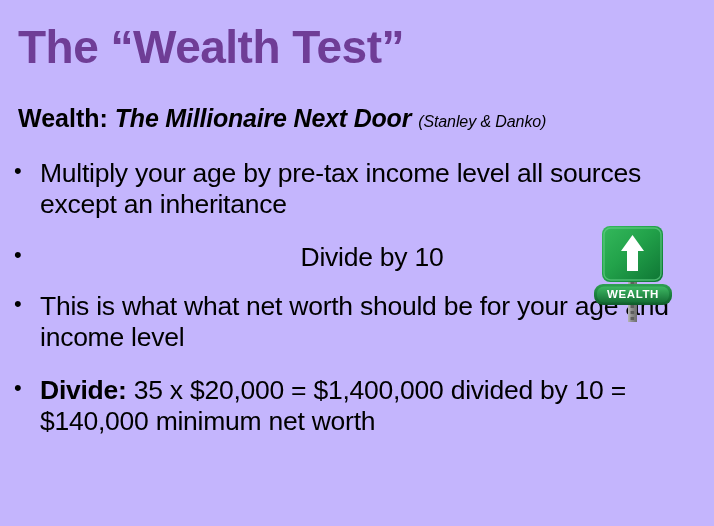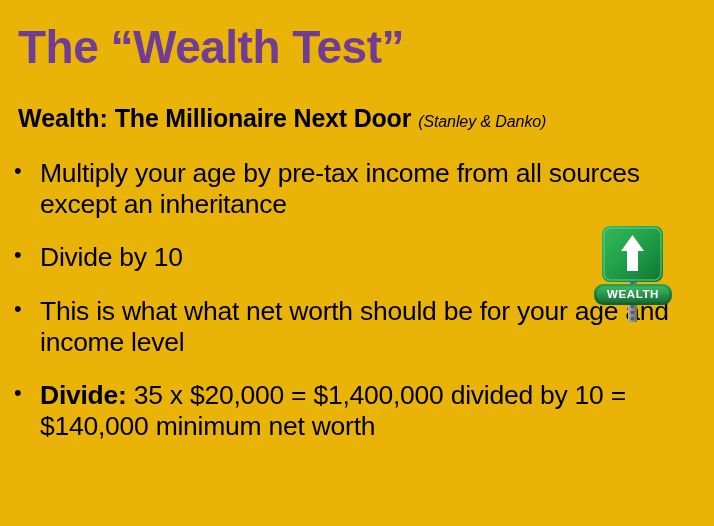--- a/index.html
+++ b/index.html
@@ -13,21 +13,21 @@
     overflow: hidden;
     font-family: "Liberation Sans", sans-serif;
     color: #000000;
     -webkit-font-smoothing: antialiased;
   }
 
   .slide {
     position: relative;
     width: 714px;
     height: 526px;
-    background: #eab308;
+    background: #c4b5fd;
     box-sizing: border-box;
   }
 
   
   .slide-title {
     position: absolute;
     left: 18px;
     top: 22px;
     font-size: 46px;
     font-weight: bold;
@@ -44,20 +44,21 @@
     top: 104px;
     font-size: 25px;
     line-height: 1.15;
     white-space: nowrap;
   }
   .source-label {
     font-weight: bold;
   }
   .source-book {
     font-weight: bold;
+    font-style: italic;
     letter-spacing: -0.2px;
   }
   .source-authors {
     font-weight: normal;
     font-style: italic;
     font-size: 16px;
     letter-spacing: -0.1px;
   }
 
   
@@ -77,21 +78,21 @@
   }
   .bullet::before {
     content: "\2022";
     position: absolute;
     left: 4px;
     top: -1px;
     font-size: 22px;
     line-height: 1.24;
   }
   .bullet-1 { width: 640px; }
-  .bullet-2 { margin-bottom: 23px; }
+  .bullet-2 { margin-bottom: 18px; text-align: center; }
   .bullet-3 { width: 690px; }
   .bullet-4 { width: 690px; margin-bottom: 0; }
   .bullet .lead {
     font-weight: bold;
   }
 
   
   .road-sign {
     position: absolute;
     left: 593px;
@@ -112,21 +113,21 @@
 
   <div class="source-line">
     <span class="source-label">Wealth:</span>
     <span class="source-book">The Millionaire Next Door</span>
     <span class="source-authors">(Stanley &amp; Danko)</span>
   </div>
 
   <div class="bullets">
 
     <div class="bullet bullet-1">
-      <span class="lead"></span><span>Multiply your age by pre-tax income from all sources except an inheritance</span>
+      <span class="lead"></span><span>Multiply your age by pre-tax income level all sources except an inheritance</span>
     </div>
 
     <div class="bullet bullet-2">
       <span class="lead"></span><span>Divide by 10</span>
     </div>
 
     <div class="bullet bullet-3">
       <span class="lead"></span><span>This is what what net worth should be for your age and income level</span>
     </div>
 

